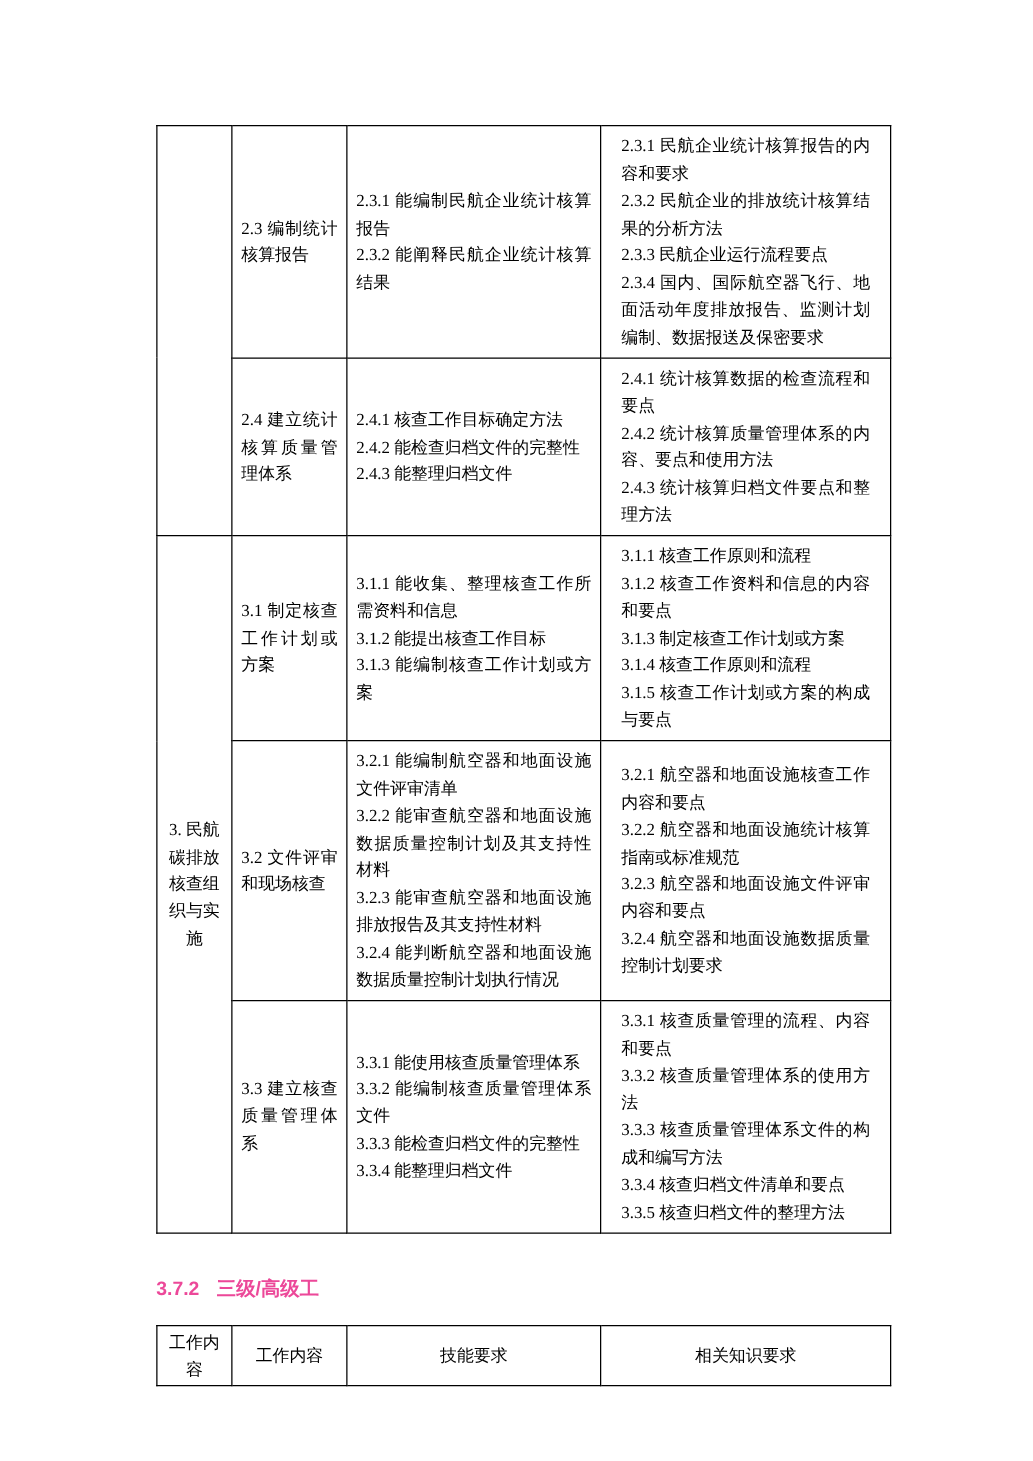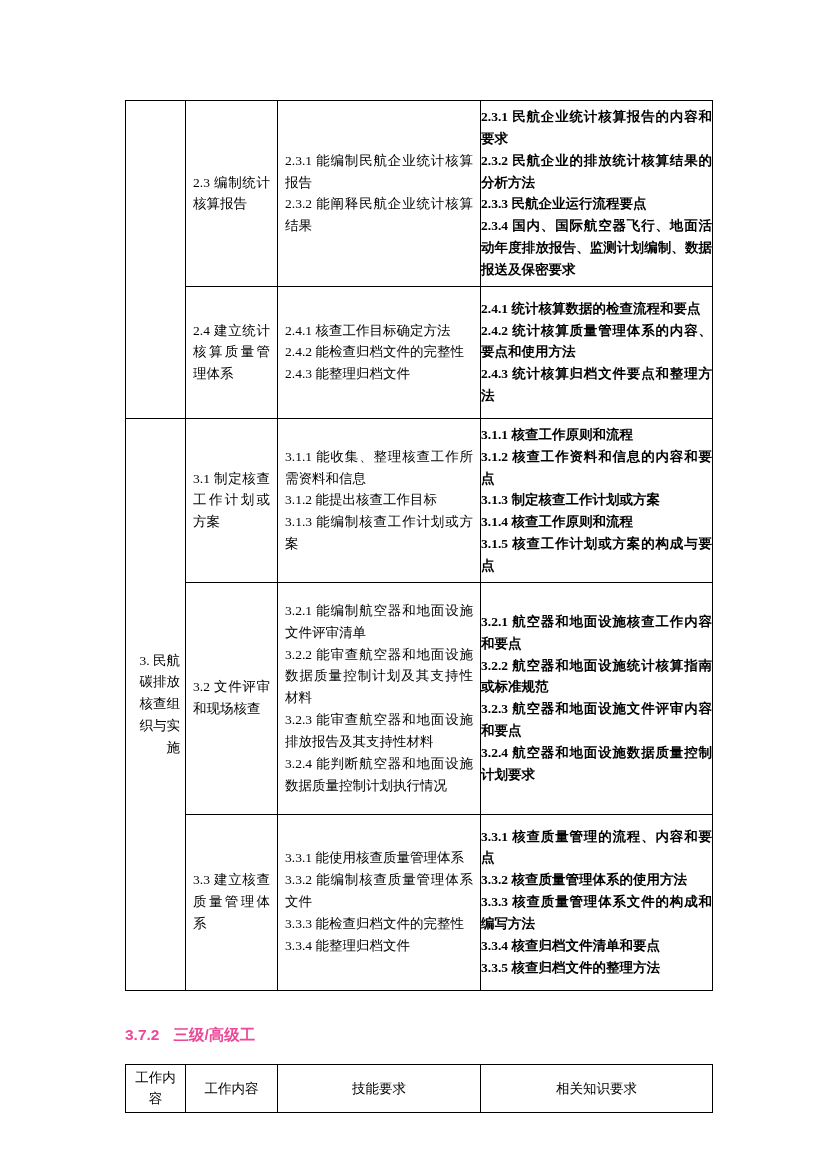--- a/index.html
+++ b/index.html
@@ -22,24 +22,24 @@
   }
   .tbl td,.tbl th{
     border:1px solid #000;
     font-size:13.5px;
     line-height:1.62;
     font-weight:normal;
     vertical-align:middle;
     overflow:hidden;
     box-sizing:border-box;
   }
-  td.c1{text-align:right;padding:4px 5px;}
+  td.c1{text-align:center;padding:4px 5px;}
   td.c2{padding:4px 7px;text-align:justify;}
-  td.c3{padding:17px 7px;text-align:justify;}
-  td.c4{padding:5px 0;text-align:justify;font-weight:bold;}
+  td.c3{padding:5px 7px;text-align:justify;}
+  td.c4{padding:5px 16px;text-align:justify;}
   tr.r0{height:180px;}
   tr.r1{height:132px;}
   tr.r2{height:156px;}
   tr.r3{height:198px;}
   tr.r4{height:176px;}
   .line{text-align:justify;}
   .heading{
     margin:34px 0 18px 0;
     font-family:"Liberation Sans","DejaVu Sans",sans-serif;
     font-weight:bold;

